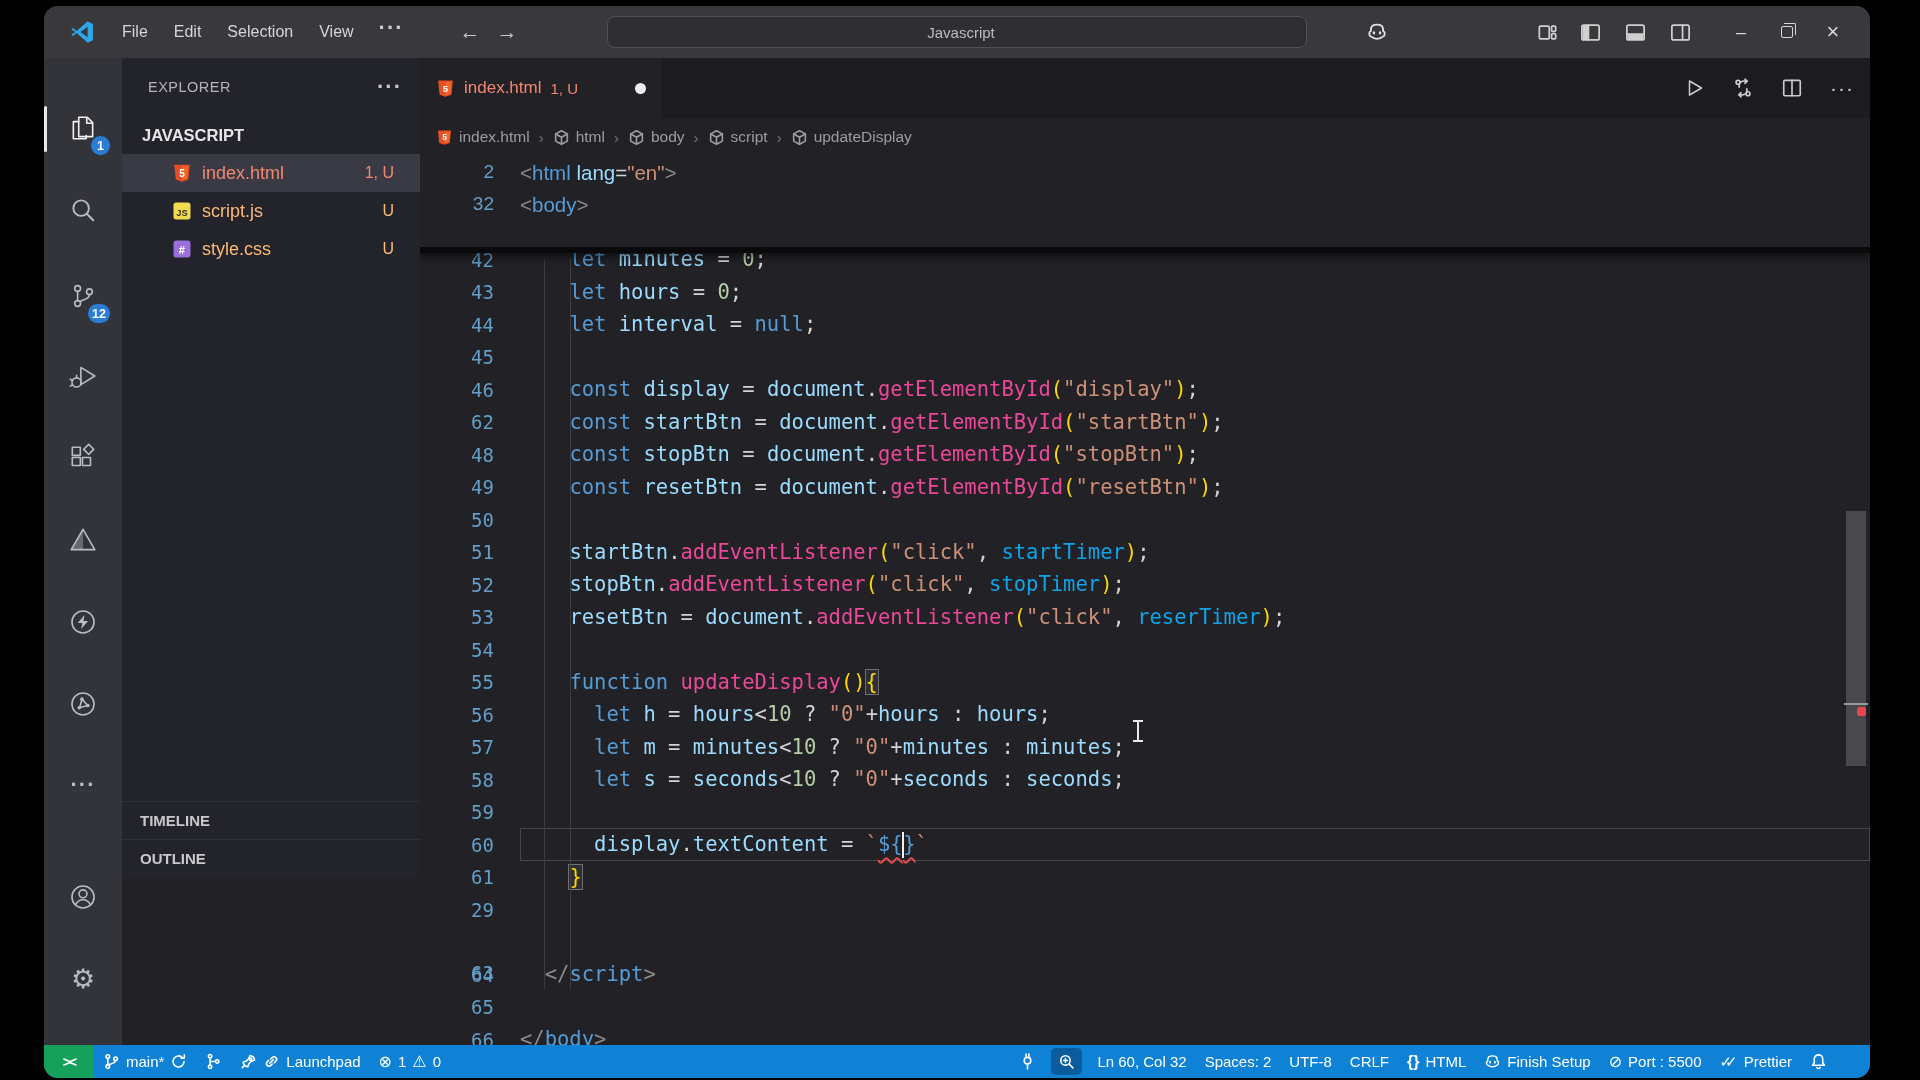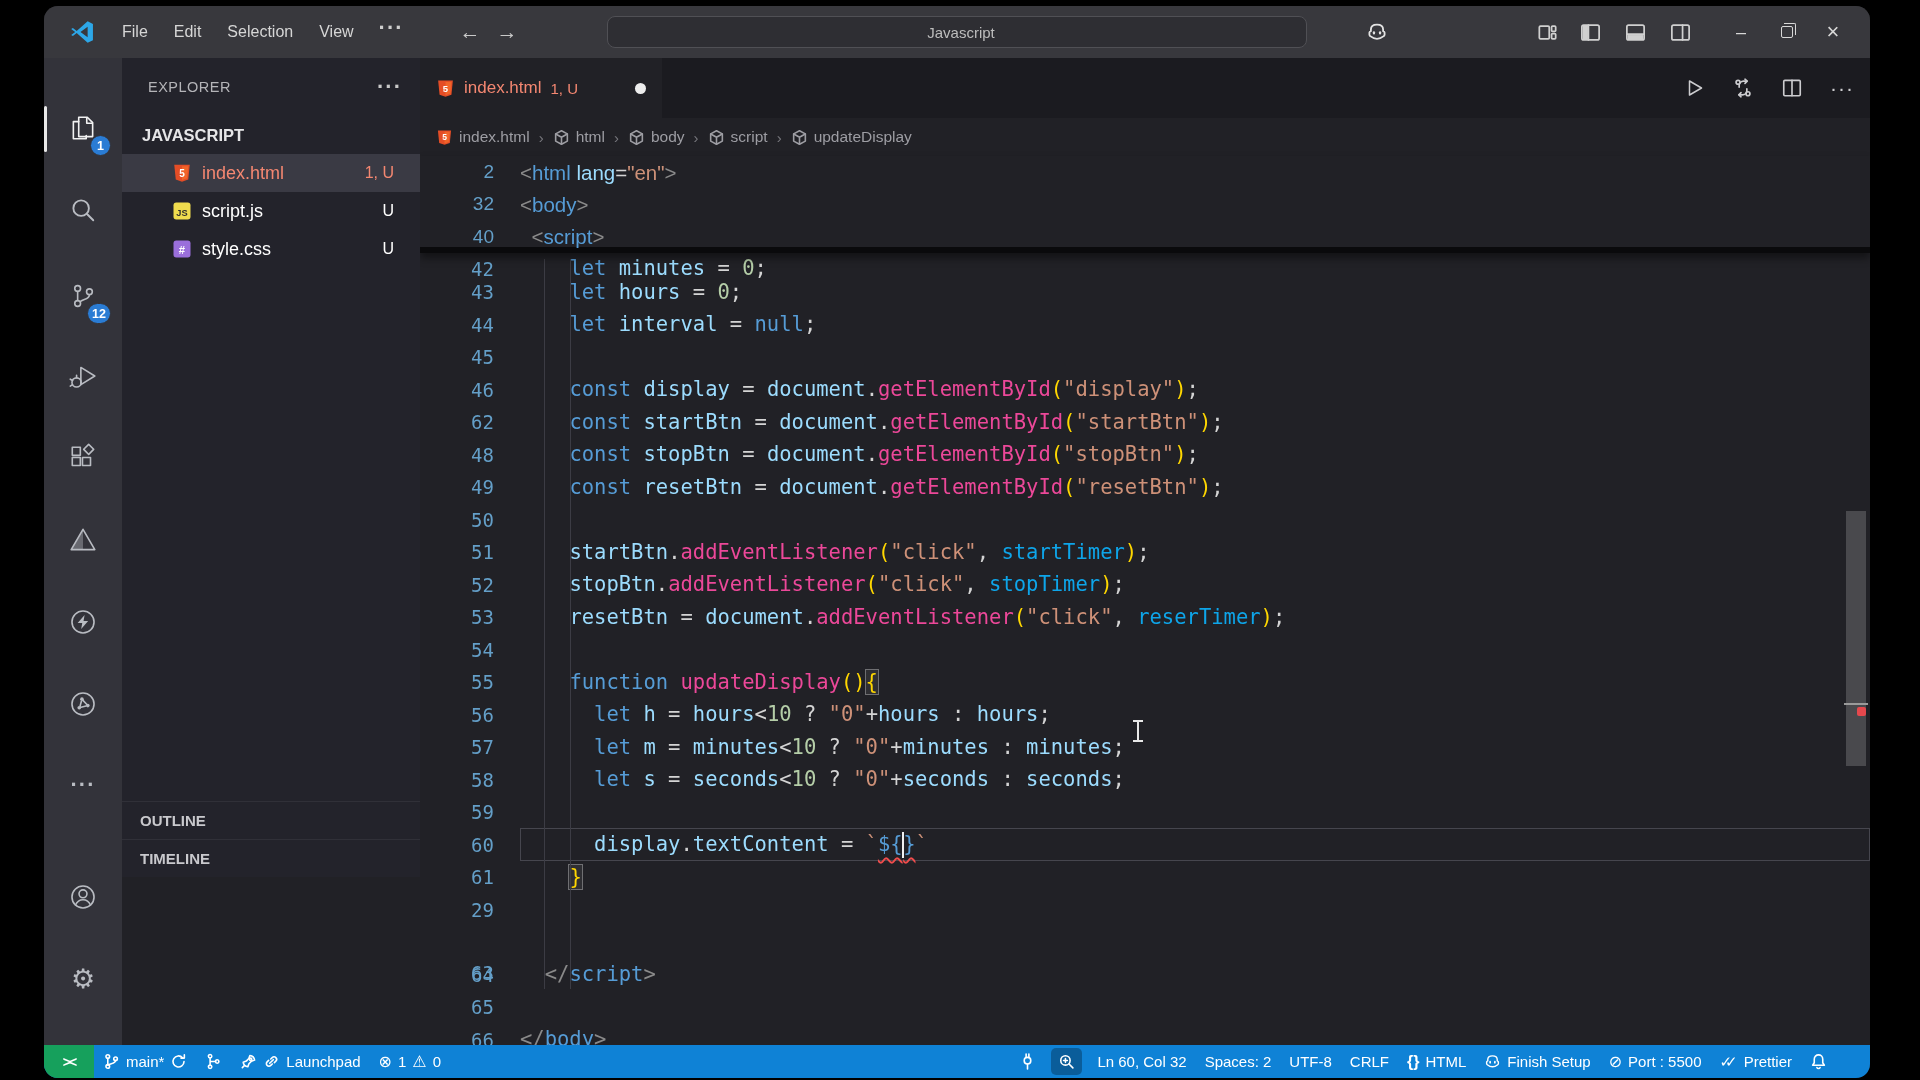--- a/index.html
+++ b/index.html
@@ -46,21 +46,21 @@
   .sidebar { position:absolute; left:78px; top:52px; width:298px; height:819px; background:#23232b; color:#c5c5c9; }
   .sb-header { height:58px; display:flex; align-items:center; padding:0 18px 0 26px; }
   .sb-title { font-size:14.5px; letter-spacing:.5px; color:#b4b4b8; }
   .sb-header-dots { margin-left:auto; font-size:18px; letter-spacing:1px; color:#c9c9c9; }
   .sb-section { height:38px; display:flex; align-items:center; padding-left:14px; gap:6px;
                 font-weight:bold; font-size:16.5px; color:#e6e6e8; }
   .file-row { height:38px; display:flex; align-items:center; padding-left:50px; gap:10px; font-size:18px; }
   .file-row.selected { background:#3a3a44; }
   .file-row .ico svg { width:20px; height:20px; display:block; }
   .file-badge { margin-left:auto; padding-right:26px; font-size:16px; }
-  .st-error { color:#f48771; } .st-untracked { color:#ffffff; }
+  .st-error { color:#f48771; } .st-untracked { color:#fdba74; }
   .sb-panels { position:absolute; left:0; right:0; bottom:0; }
   .sb-panel { height:38px; display:flex; align-items:center; gap:8px; padding-left:10px;
               border-top:1px solid #303038; font-size:15px; font-weight:bold; color:#c9c9cd; }
 
   
   .editor { position:absolute; left:376px; top:52px; right:0; height:987px; background:#212126; overflow:hidden; }
   .tabbar { position:absolute; top:0; left:0; right:0; height:60px; background:#1b1b20; display:flex; }
   .tab { width:242px; background:#212126; display:flex; align-items:center; gap:9px; padding:0 16px; }
   .tab .ico svg { width:19px; height:19px; display:block; }
   .tab-label { font-size:17px; color:#f48771; }
@@ -327,29 +327,29 @@
           <span class="file-badge st-untracked">U</span>
         </div>
       </div>
     <div class="sb-panels" id="sb-panels">
         <div class="sb-panel">
           <span class="ico " style="display:flex;align-items:center">
             <svg viewBox="0 0 16 16" fill="none" stroke="currentColor" stroke-width="1.5" stroke-linecap="round" stroke-linejoin="round">
               <path d="M6 3.5L10.5 8 6 12.5"></path>
             </svg>
           </span>
+          <span>TIMELINE</span>
+        </div>
+        <div class="sb-panel">
+          <span class="ico " style="display:flex;align-items:center">
+            <svg viewBox="0 0 16 16" fill="none" stroke="currentColor" stroke-width="1.5" stroke-linecap="round" stroke-linejoin="round">
+              <path d="M6 3.5L10.5 8 6 12.5"></path>
+            </svg>
+          </span>
           <span>OUTLINE</span>
-        </div>
-        <div class="sb-panel">
-          <span class="ico " style="display:flex;align-items:center">
-            <svg viewBox="0 0 16 16" fill="none" stroke="currentColor" stroke-width="1.5" stroke-linecap="round" stroke-linejoin="round">
-              <path d="M6 3.5L10.5 8 6 12.5"></path>
-            </svg>
-          </span>
-          <span>TIMELINE</span>
         </div>
       </div>
   </div>
 
   <div class="editor">
     <div class="tabbar">
       <div class="tab">
         <span class="ico " style="display:flex;align-items:center">
             <svg viewBox="0 0 16 16">
               <path d="M1.8 1.3h12.4L13 13.2 8 14.9 3 13.2z" fill="#e44d26"></path>
@@ -434,21 +434,21 @@
             </svg>
           </span>
           <span>updateDisplay</span>
         </span>
       </div>
 
     <div class="code-area" id="code-area">
       <div class="indent-guide" style="left:124px; top:103px; height:730px"></div>
       <div class="indent-guide" style="left:150px; top:103px; height:730px"></div>
       <div id="code-lines">
-          <div class="code-line " style="top:96px">
+          <div class="code-line " style="top:87px">
             <span class="ln">42</span>
             <span class="code"><span class="tk-pun">    </span><span class="tk-kw">let</span><span class="tk-pun"> </span><span class="tk-var">minutes</span><span class="tk-pun"> = </span><span class="tk-num">0</span><span class="tk-pun">;</span></span>
           </div>
           <div class="code-line " style="top:119.5px">
             <span class="ln">43</span>
             <span class="code"><span class="tk-pun">    </span><span class="tk-kw">let</span><span class="tk-pun"> </span><span class="tk-var">hours</span><span class="tk-pun"> = </span><span class="tk-num">0</span><span class="tk-pun">;</span></span>
           </div>
           <div class="code-line " style="top:152px">
             <span class="ln">44</span>
             <span class="code"><span class="tk-pun">    </span><span class="tk-kw">let</span><span class="tk-pun"> </span><span class="tk-var">interval</span><span class="tk-pun"> = </span><span class="tk-kw">null</span><span class="tk-pun">;</span></span>
@@ -545,24 +545,20 @@
     </div>
     <div class="sticky" id="sticky">
         <div class="code-line">
           <span class="ln">2</span>
           <span class="code"><span class="tk-tagb">&lt;</span><span class="tk-kw">html</span><span class="tk-pun"> </span><span class="tk-attr">lang</span><span class="tk-pun">=</span><span class="tk-str">"en"</span><span class="tk-tagb">&gt;</span></span>
         </div>
         <div class="code-line">
           <span class="ln">32</span>
           <span class="code"><span class="tk-tagb">&lt;</span><span class="tk-kw">body</span><span class="tk-tagb">&gt;</span></span>
         </div>
-        <div class="code-line">
-          <span class="ln">40</span>
-          <span class="code"><span class="tk-pun">  </span><span class="tk-tagb">&lt;</span><span class="tk-kw">script</span><span class="tk-tagb">&gt;</span></span>
-        </div>
       </div>
 
     <div class="scrollbar">
       <div class="scroll-thumb"></div>
       <div class="overview-line"></div>
       <div class="overview-error"></div>
     </div>
     <div class="mouse-ibeam"></div>
   </div>
 

